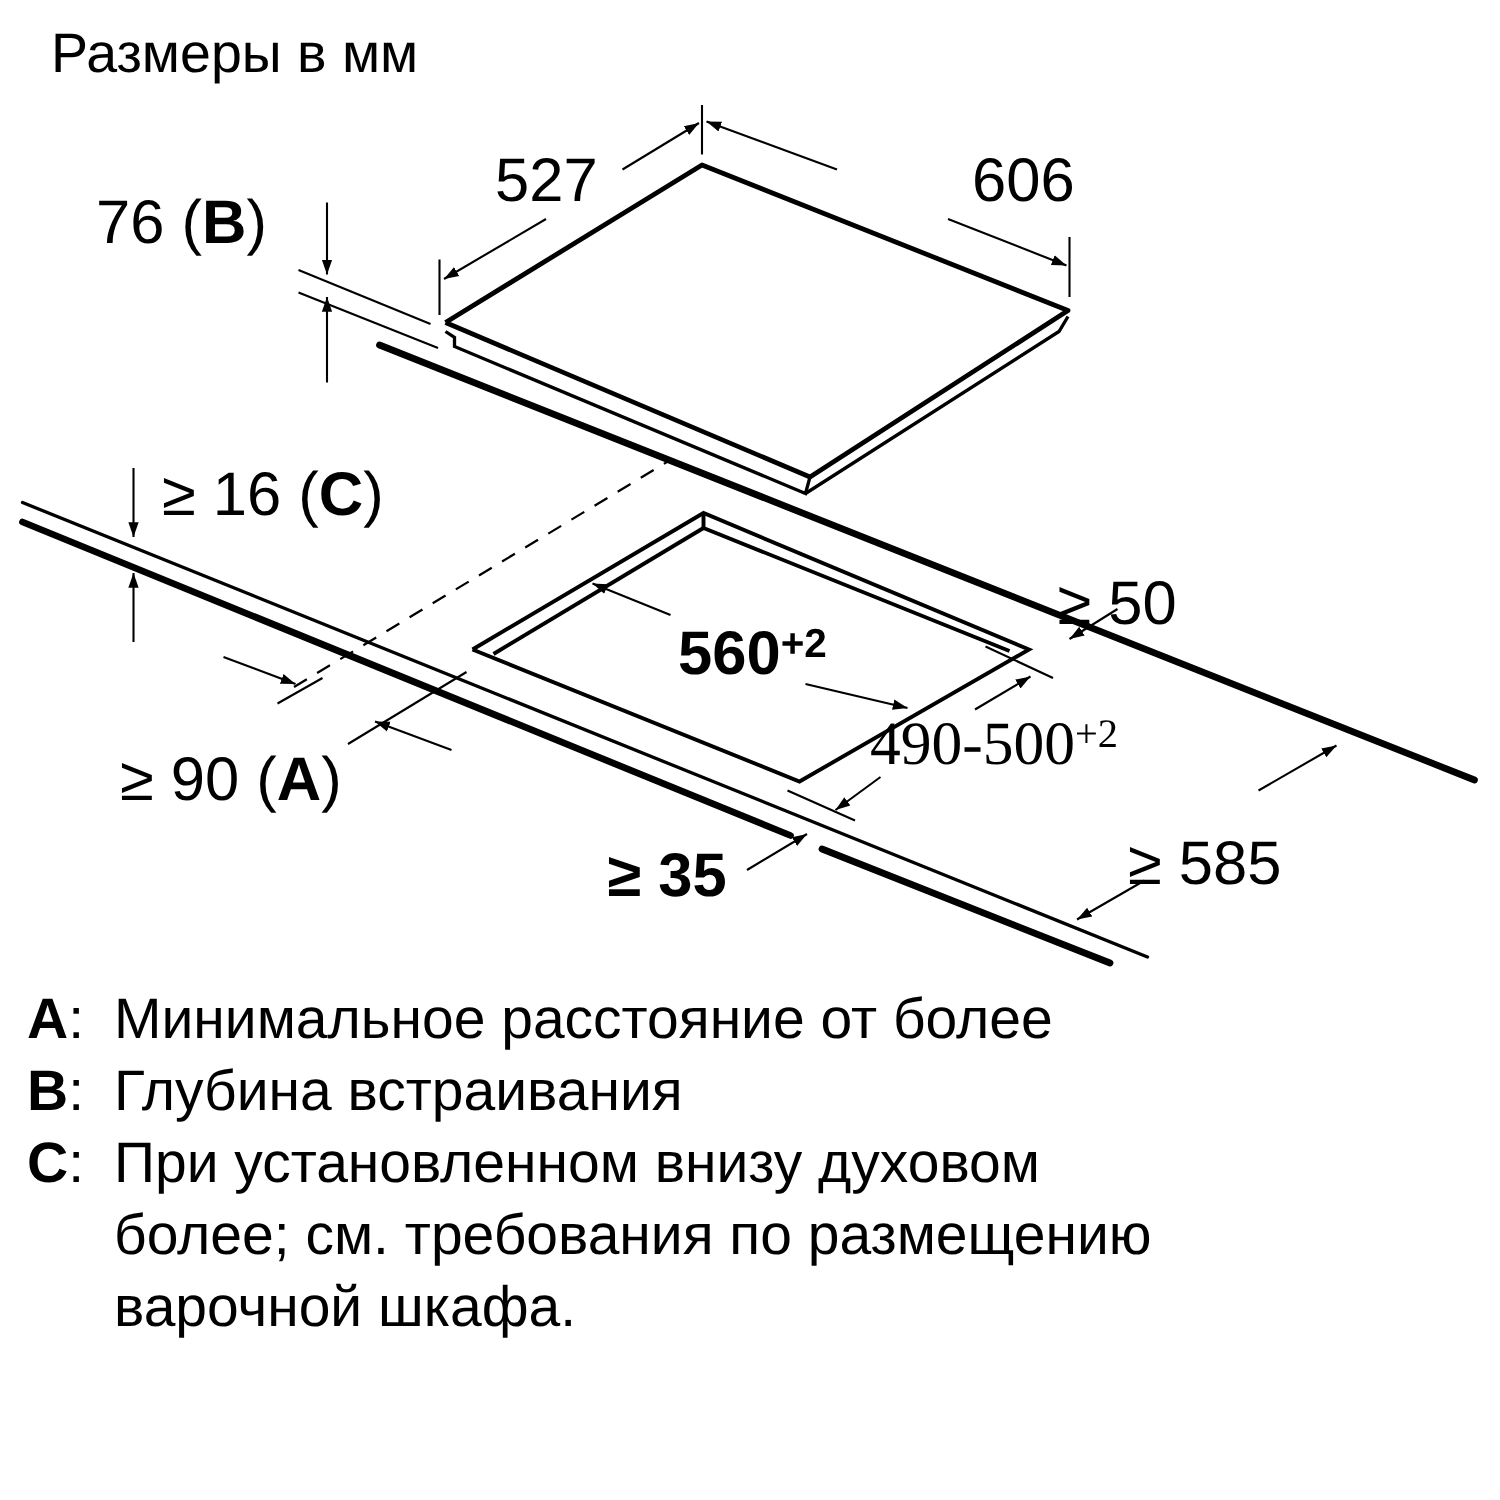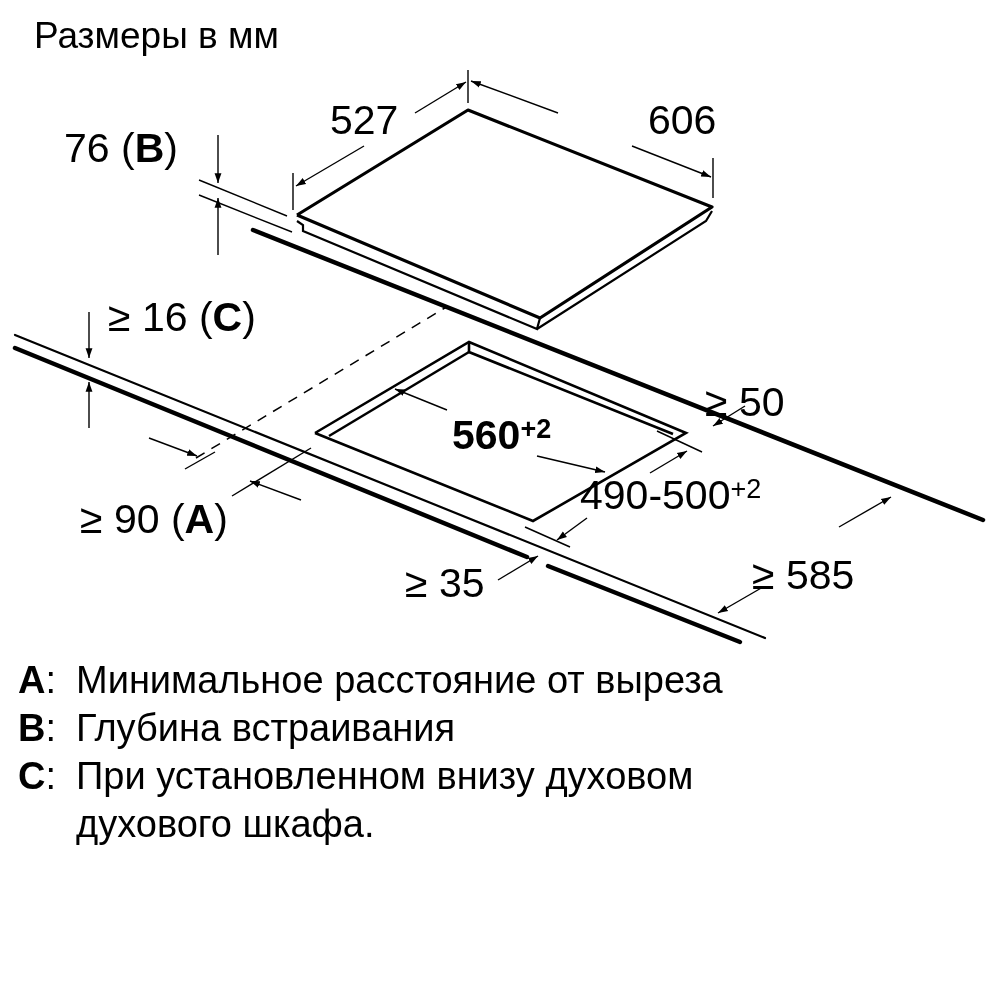--- a/index.html
+++ b/index.html
@@ -93,57 +93,58 @@
 <div class="dim" style="left:330px; top:97px;">
   <span>527</span>
 </div>
 <div class="dim" style="left:600px; top:97px;margin-left:48px;">
   <span>606</span>
 </div>
 <div class="dim" style="left:64px; top:125px;">
   <span>76</span>
   (<b>B</b>)
 </div>
-<div class="dim" style="left:108px; top:294px;">
+<div class="dim" style="left:108px; top:306px;">
   <span>≥ 16</span>
   (<b>C</b>)
 </div>
 <div class="dim" style="left:452px; top:412px;font-weight:bold;">
   <span>560</span><sup>+2</sup>
 </div>
-<div class="dim" style="left:580px; top:472px;">
+<div class="dim" style="left:580px; top:472px;font-family:Liberation Serif, serif;">
   <span>490-500</span><sup>+2</sup>
 </div>
 <div class="dim" style="left:705px; top:356px;margin-top:23px;">
   <span>≥ 50</span>
 </div>
 <div class="dim" style="left:80px; top:496px;">
   <span>≥ 90</span>
   (<b>A</b>)
 </div>
-<div class="dim" style="left:405px; top:560px;">
+<div class="dim" style="left:405px; top:560px;font-weight:bold;">
   <span>≥ 35</span>
 </div>
 <div class="dim" style="left:752px; top:552px;">
   <span>≥ 585</span>
 </div>
 
 <div class="legend">
   <div class="legend-item">
     <div class="legend-key"><b>A</b>:</div>
     <div class="legend-text">
-      <span>Минимальное расстояние от выреза</span>
+      <span>Минимальное расстояние от более</span>
     </div>
   </div>
   <div class="legend-item">
     <div class="legend-key"><b>B</b>:</div>
     <div class="legend-text">
       <span>Глубина встраивания</span>
     </div>
   </div>
   <div class="legend-item">
     <div class="legend-key"><b>C</b>:</div>
     <div class="legend-text">
       <span>При установленном внизу духовом</span>
-      <span>духового шкафа.</span>
+      <span>более; см. требования по размещению</span>
+      <span>варочной шкафа.</span>
     </div>
   </div>
 </div>
 
 </body></html>

